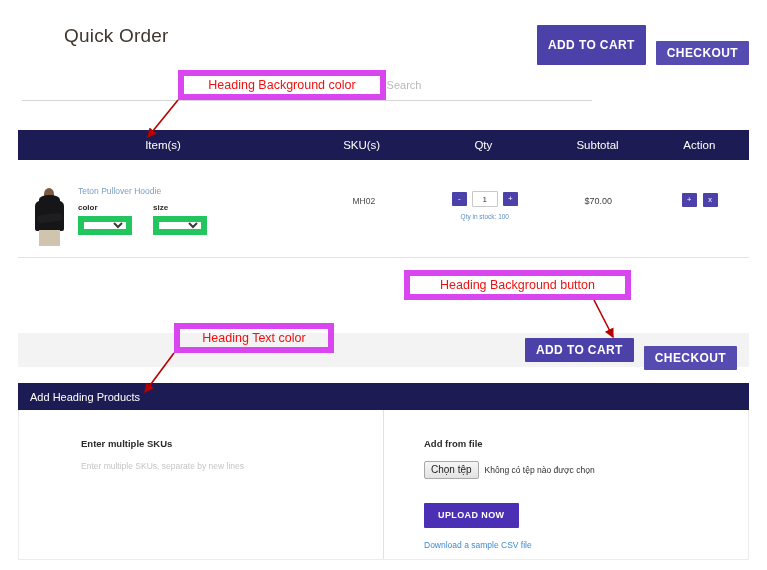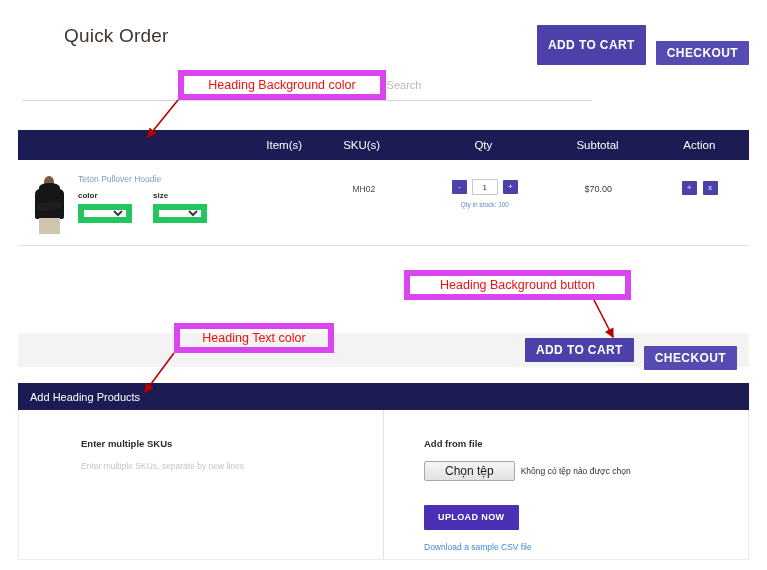--- a/index.html
+++ b/index.html
@@ -94,32 +94,32 @@
     display: flex;
     align-items: center;
     background: #1d1b54;
     height: 30px;
     color: #ffffff;
     font-size: 11.5px;
   }
   .th {
     padding: 0;
   }
-  .th-items   { width: 280px; padding-left: 6px; text-align: right; }
+  .th-items   { width: 280px; padding-left: 6px; text-align: center; }
   .th-sku     { width: 120px; text-align: center; }
   .th-qty     { width: 125px; text-align: center; }
   .th-subtot  { width: 105px; text-align: center; }
   .th-action  { width: 100px; text-align: center; }
 
   .table-row {
     display: flex;
     align-items: flex-start;
     border-bottom: 1px solid #e3e3e3;
     min-height: 73px;
-    padding-top: 12px;
+    padding-top: 24px;
     background: #ffffff;
   }
   .cell-items { width: 280px; display: flex; padding-left: 10px; }
   .cell-sku   { width: 120px; text-align: center; font-size: 8.5px; color: #4a4a4a; padding-top: 12px; }
   .cell-qty   { width: 125px; text-align: center; padding-top: 7px; }
   .cell-sub   { width: 105px; text-align: center; font-size: 9px; color: #3c3c3c; padding-top: 12px; }
   .cell-act   { width: 100px; text-align: center; padding-top: 9px; }
 
   
   .thumb {
@@ -312,26 +312,26 @@
   .sku-textarea::placeholder { color: #c5c5c5; }
 
   .file-row {
     display: flex;
     align-items: center;
     gap: 6px;
     margin-bottom: 24px;
   }
   .file-btn {
     font-family: "Liberation Sans", sans-serif;
-    font-size: 12px;
+    font-size: 10px;
     color: #1c1c1c;
     background: linear-gradient(#f6f6f6, #e2e2e2);
     border: 1px solid #a7a7a7;
     border-radius: 2px;
-    padding: 2px 20px;
+    padding: 2px 6px;
     cursor: pointer;
     line-height: 1.2;
   }
   .file-status {
     font-size: 8.5px;
     color: #2f2f2f;
   }
   .btn-upload {
     background: #4b2fb5;
     color: #ffffff;

